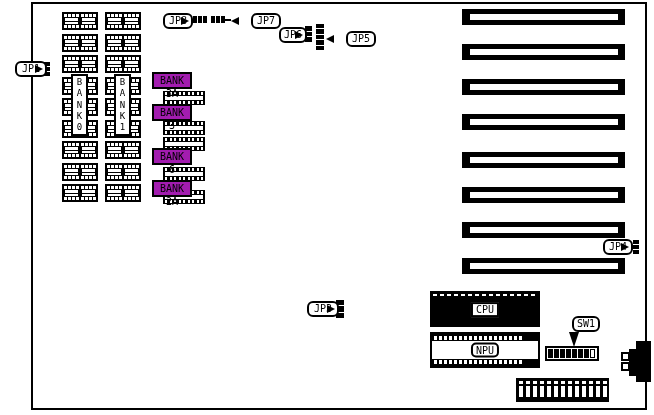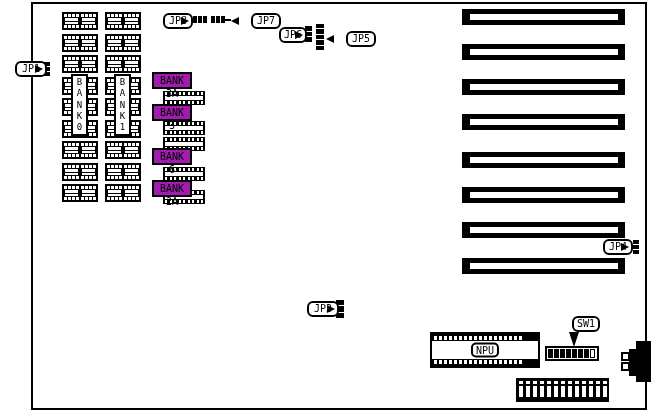--- a/index.html
+++ b/index.html
@@ -859,20 +859,24 @@
       <div class="dcell on"></div>
       <div class="dcell on"></div>
       <div class="dcell on"></div>
       <div class="dcell on"></div>
       <div class="dcell on"></div>
       <div class="dcell on"></div>
       <div class="dcell on"></div>
       <div class="dcell off"></div>
     </div>
 
+  <div class="cpu">
+    <div class="cpu-dash"></div>
+    <div class="cpu-label">CPU</div>
+  </div>
 
   <div class="npu">
     <div class="npu-pins t" id="npt">
         <div class="npin"></div>
         <div class="npin"></div>
         <div class="npin"></div>
         <div class="npin"></div>
         <div class="npin"></div>
         <div class="npin"></div>
         <div class="npin"></div>

